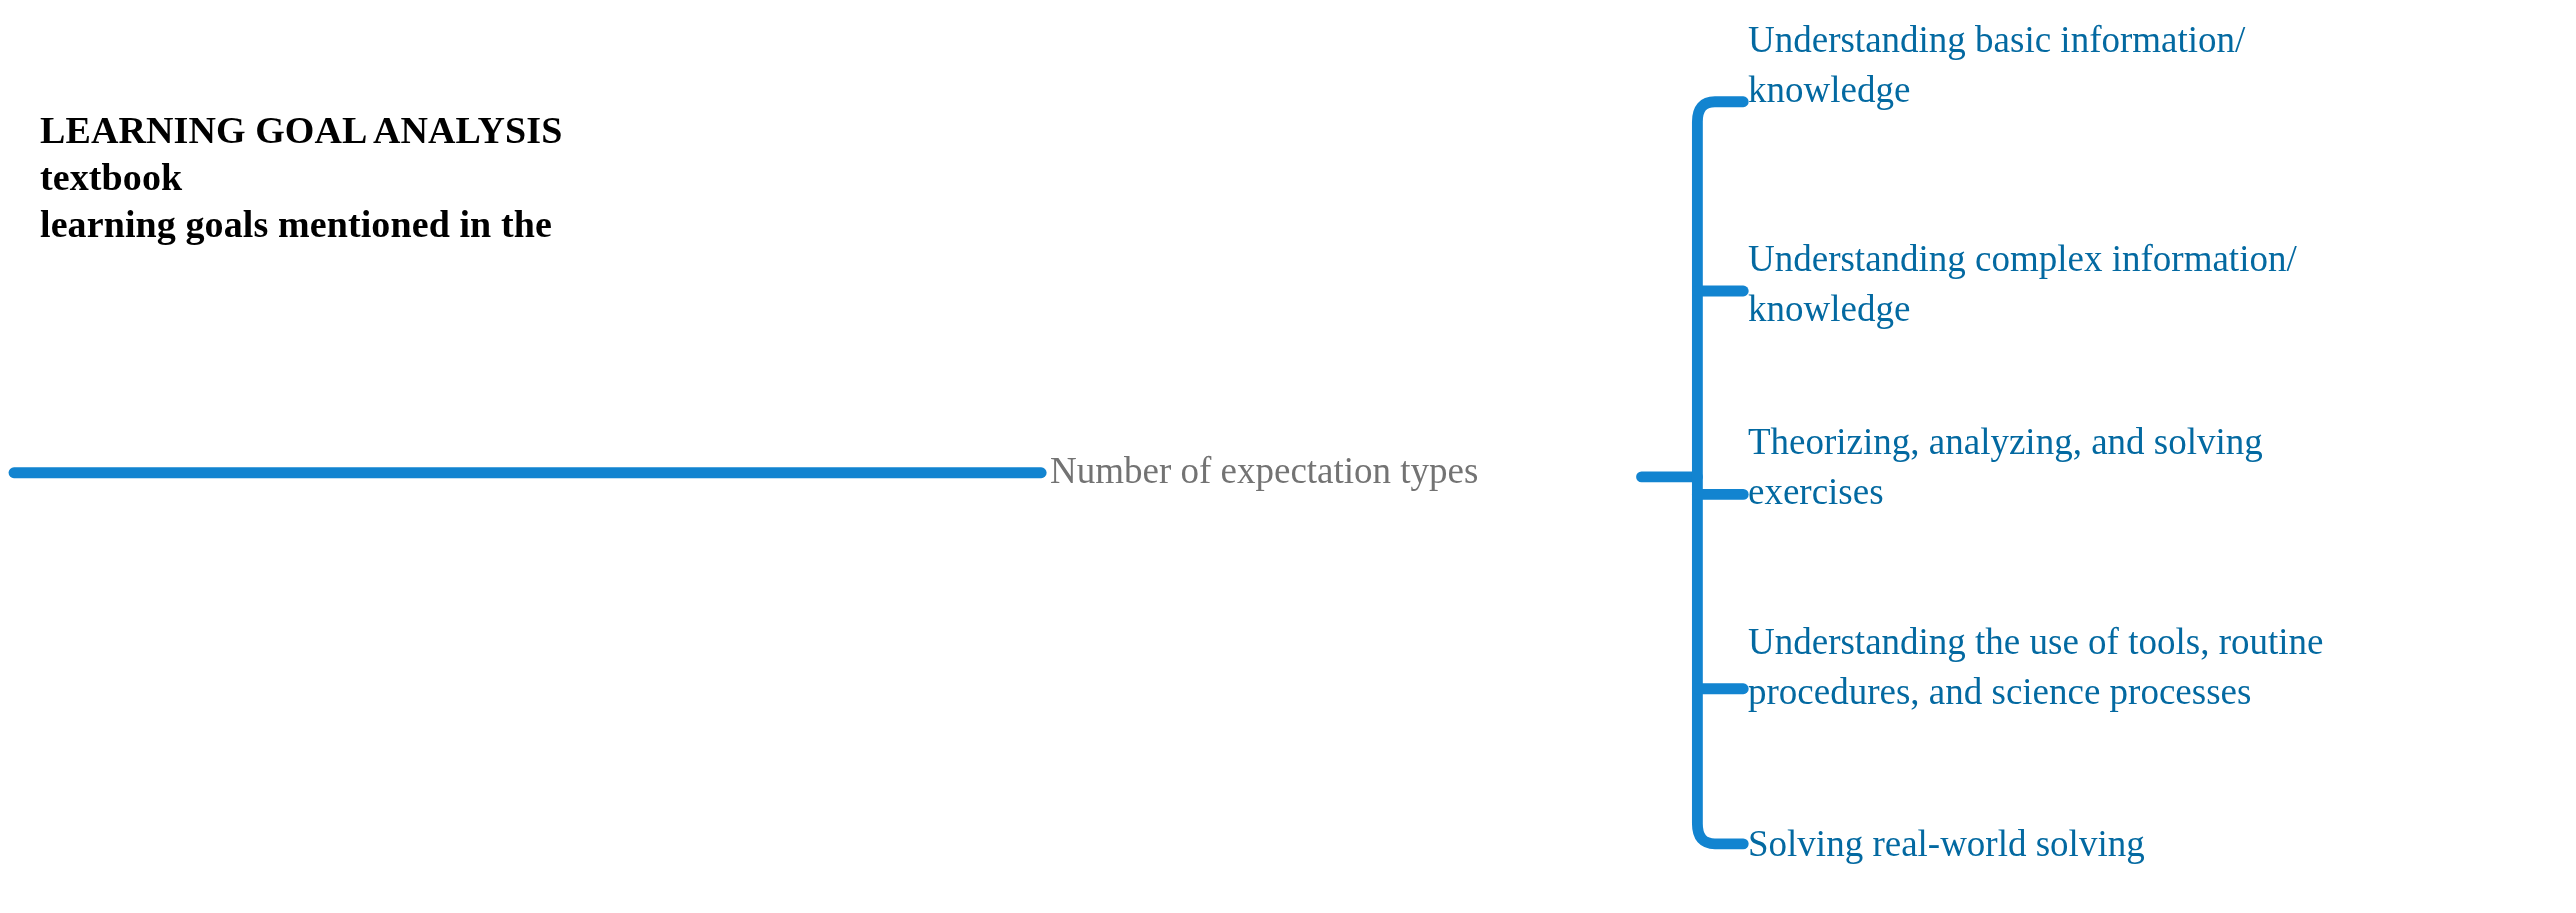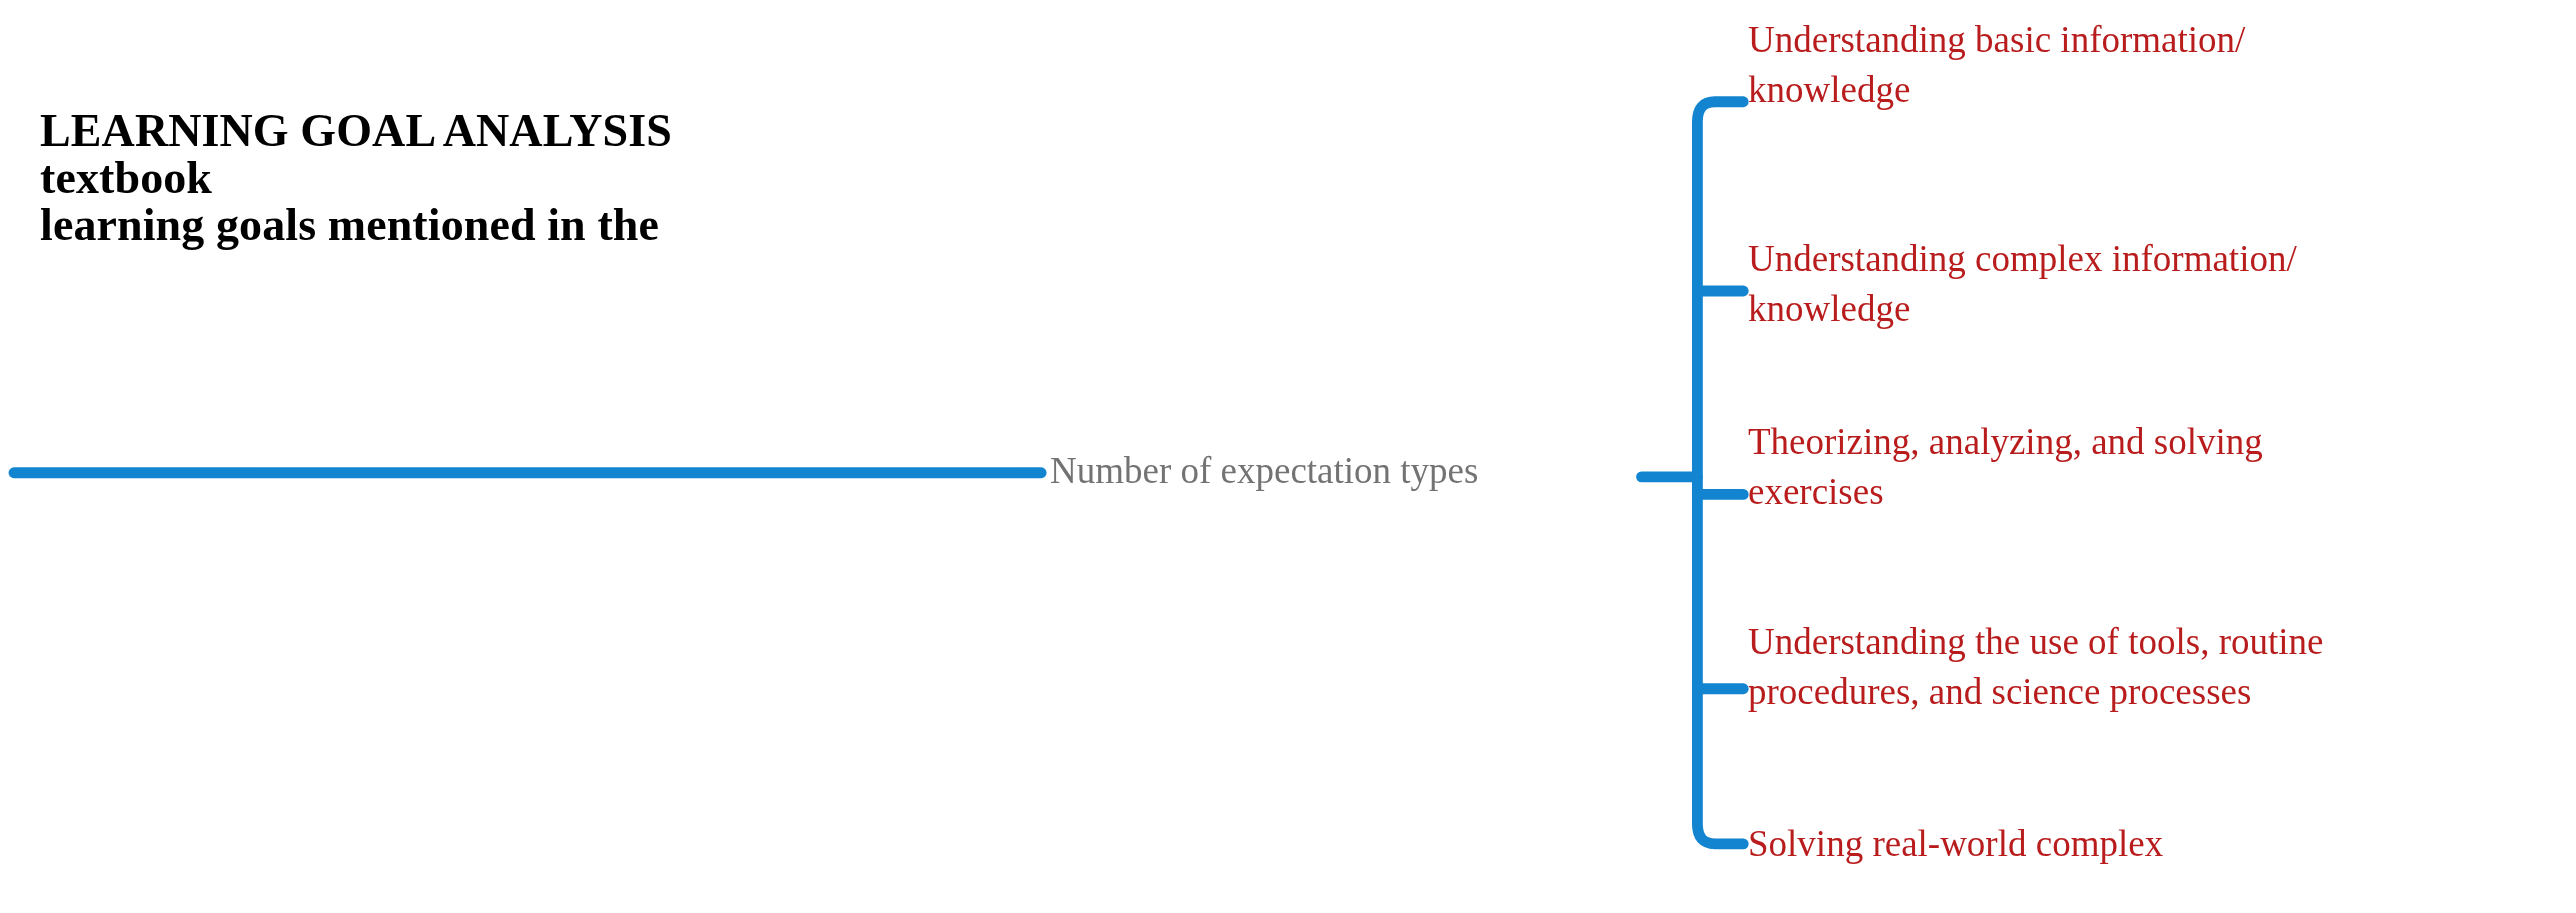--- a/index.html
+++ b/index.html
@@ -28,21 +28,21 @@
     height: 913px;
     pointer-events: none;
   }
   
   #root-title {
     position: absolute;
     left: 40px;
     top: 107px;
     width: 884px;
     font-weight: bold;
-    font-size: 46px;
+    font-size: 38px;
     line-height: 47px;
     letter-spacing: 0.1px;
     color: #000000;
   }
   #root-title .title-line {
     display: block;
     white-space: pre;
   }
   
   #middle-node {
@@ -52,21 +52,21 @@
     font-size: 37px;
     line-height: 52px;
     white-space: nowrap;
     color: #737373;
   }
   
   .leaf-item {
     position: absolute;
     font-size: 37px;
     line-height: 50px;
-    color: #b91c1c;
+    color: #0369a1;
     white-space: pre-line;
   }
   #leaf-0 { left: 1748px; top: 15px;  width: 784px; }
   #leaf-1 { left: 1748px; top: 234px; width: 801px; }
   #leaf-2 { left: 1748px; top: 417px; width: 784px; }
   #leaf-3 { left: 1748px; top: 617px; width: 834px; }
   #leaf-4 { left: 1748px; top: 819px; width: 784px; }
 </style>
 </head>
 <body>
@@ -104,16 +104,16 @@
   <div id="middle-node">Number of expectation types</div>
 
   <div class="leaf-item" id="leaf-0">Understanding basic information/
 knowledge</div>
   <div class="leaf-item" id="leaf-1">Understanding complex information/
 knowledge</div>
   <div class="leaf-item" id="leaf-2">Theorizing, analyzing, and solving
 exercises</div>
   <div class="leaf-item" id="leaf-3">Understanding the use of tools, routine
 procedures, and science processes</div>
-  <div class="leaf-item" id="leaf-4">Solving real-world complex</div>
+  <div class="leaf-item" id="leaf-4">Solving real-world solving</div>
 
 </div>
 
 
 </body></html>

